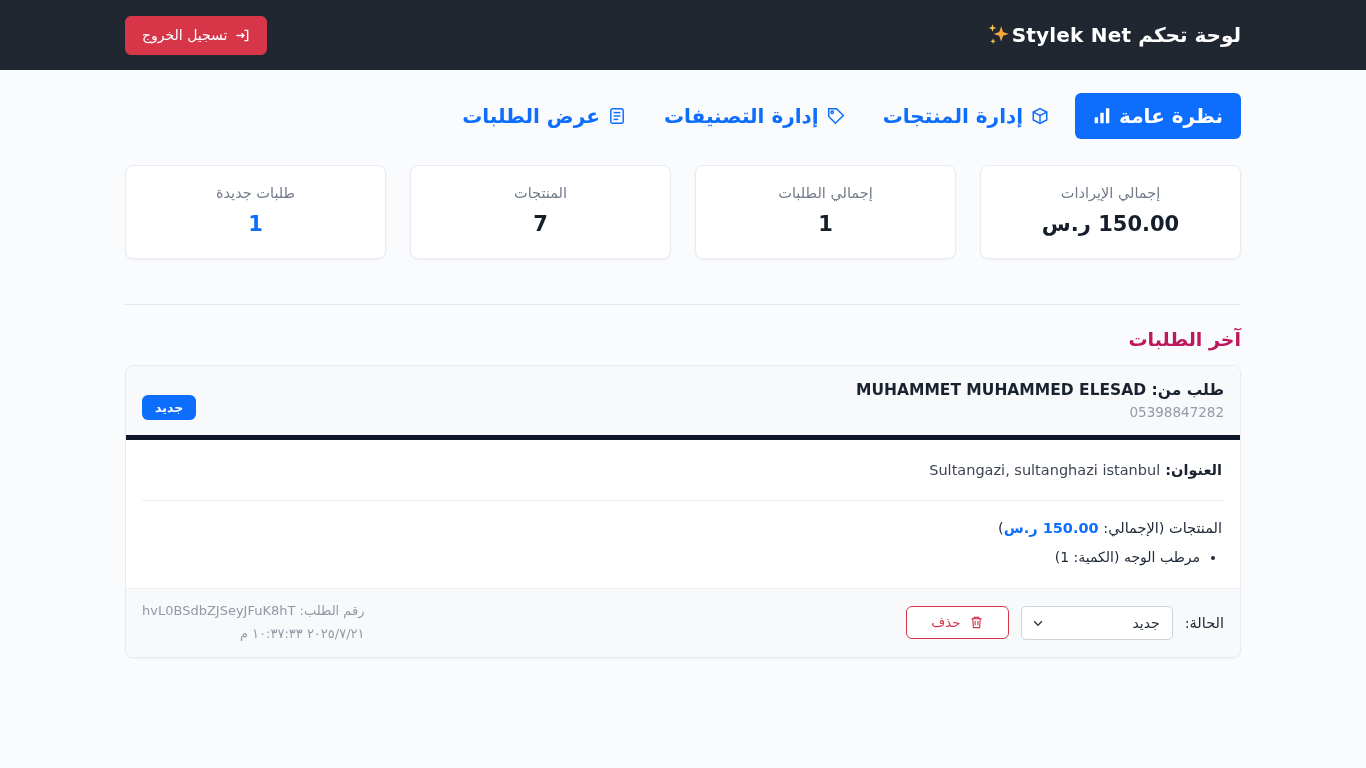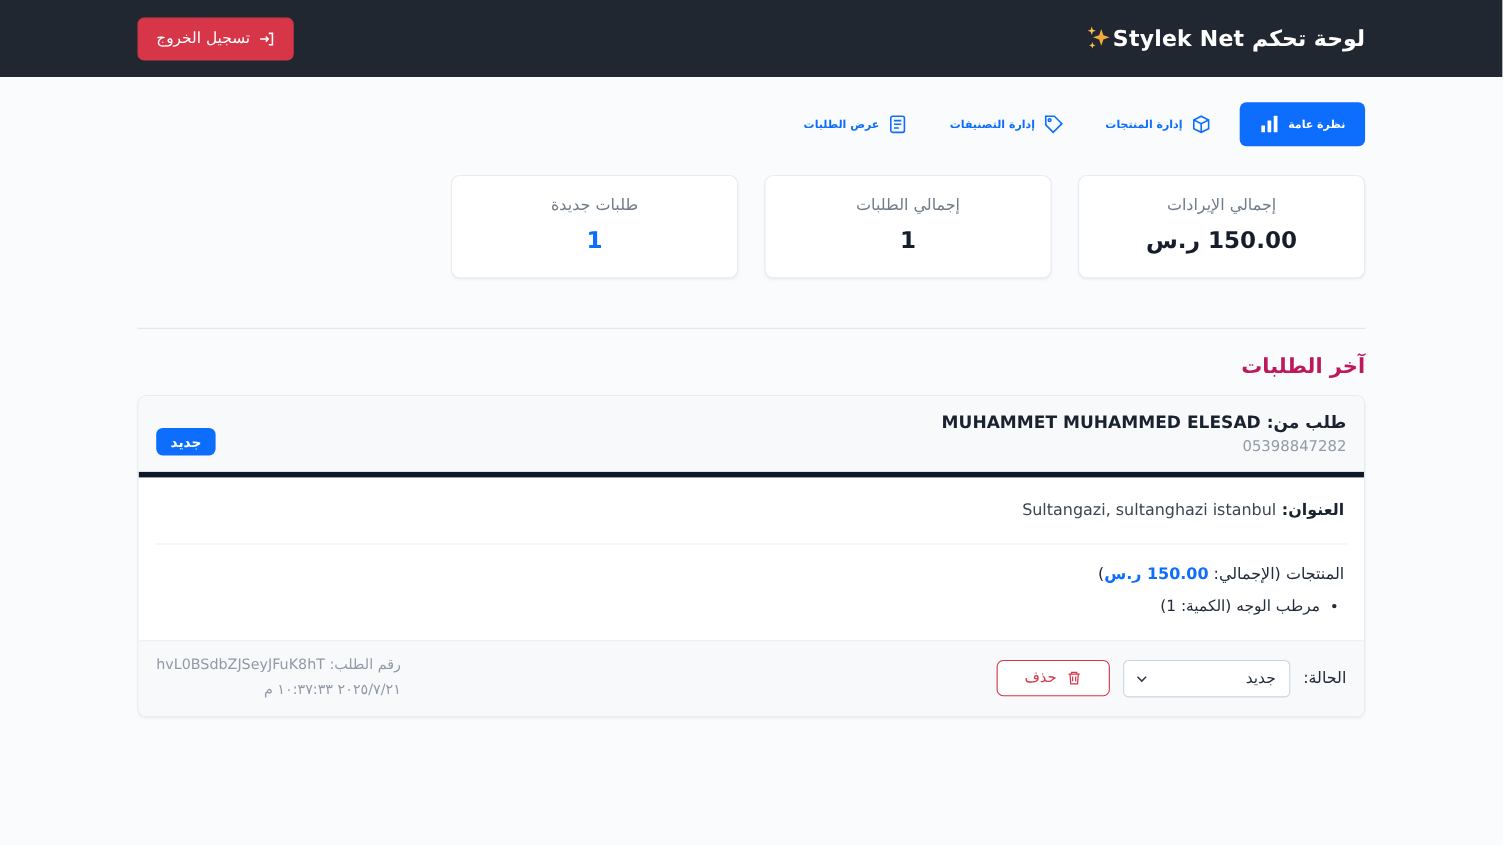--- a/index.html
+++ b/index.html
@@ -23,21 +23,21 @@
   .btn { display: inline-flex; align-items: center; gap: 8px; border-radius: 6px;
          font-size: 14px; cursor: pointer; font-family: inherit; line-height: 1; }
   .btn-outline-light { background: transparent; color: #fff; border: 1px solid #e8eaee;
          padding: 10px 14px; }
   .btn-danger { background: #d63648; color: #fff; border: 1px solid #d63648; padding: 11px 16px; }
   .btn svg { width: 15px; height: 15px; }
 
   
   .nav-row { display: flex; align-items: center; gap: 14px; margin-top: 23px; }
   .nav-link { display: inline-flex; align-items: center; gap: 8px; color: #0d6efd;
-              font-size: 10px; font-weight: 700; padding: 9px 12px; border-radius: 6px;
+              font-size: 20px; font-weight: 700; padding: 9px 12px; border-radius: 6px;
               background: transparent; border: none; cursor: pointer; font-family: inherit; }
   .nav-link svg { width: 18px; height: 18px; }
   .nav-link.active { background: #0d6efd; color: #fff; padding: 11px 18px; }
 
   
   .stats-row { display: grid; grid-template-columns: repeat(4, 1fr); gap: 24px; margin-top: 26px; }
   .stat-card { background: #fff; border: 1px solid #e8ebf0; border-radius: 8px;
                padding: 19px 10px 22px; text-align: center;
                box-shadow: 0 1px 2px rgba(20,30,50,.05); }
   .stat-label { color: #717b89; font-size: 14.5px; margin-bottom: 11px; }
@@ -145,20 +145,24 @@
   </nav>
 
   <section class="stats-row">
     <div class="stat-card">
       <div class="stat-label">إجمالي الإيرادات</div>
       <div class="stat-value">150.00 ر.س</div>
     </div>
     <div class="stat-card">
       <div class="stat-label">إجمالي الطلبات</div>
       <div class="stat-value">1</div>
+    </div>
+    <div class="stat-card">
+      <div class="stat-label">المنتجات</div>
+      <div class="stat-value">7</div>
     </div>
     <div class="stat-card">
       <div class="stat-label">طلبات جديدة</div>
       <div class="stat-value primary">1</div>
     </div>
   </section>
 
   <hr class="section-divider">
   <h2 class="section-title">آخر الطلبات</h2>
 

